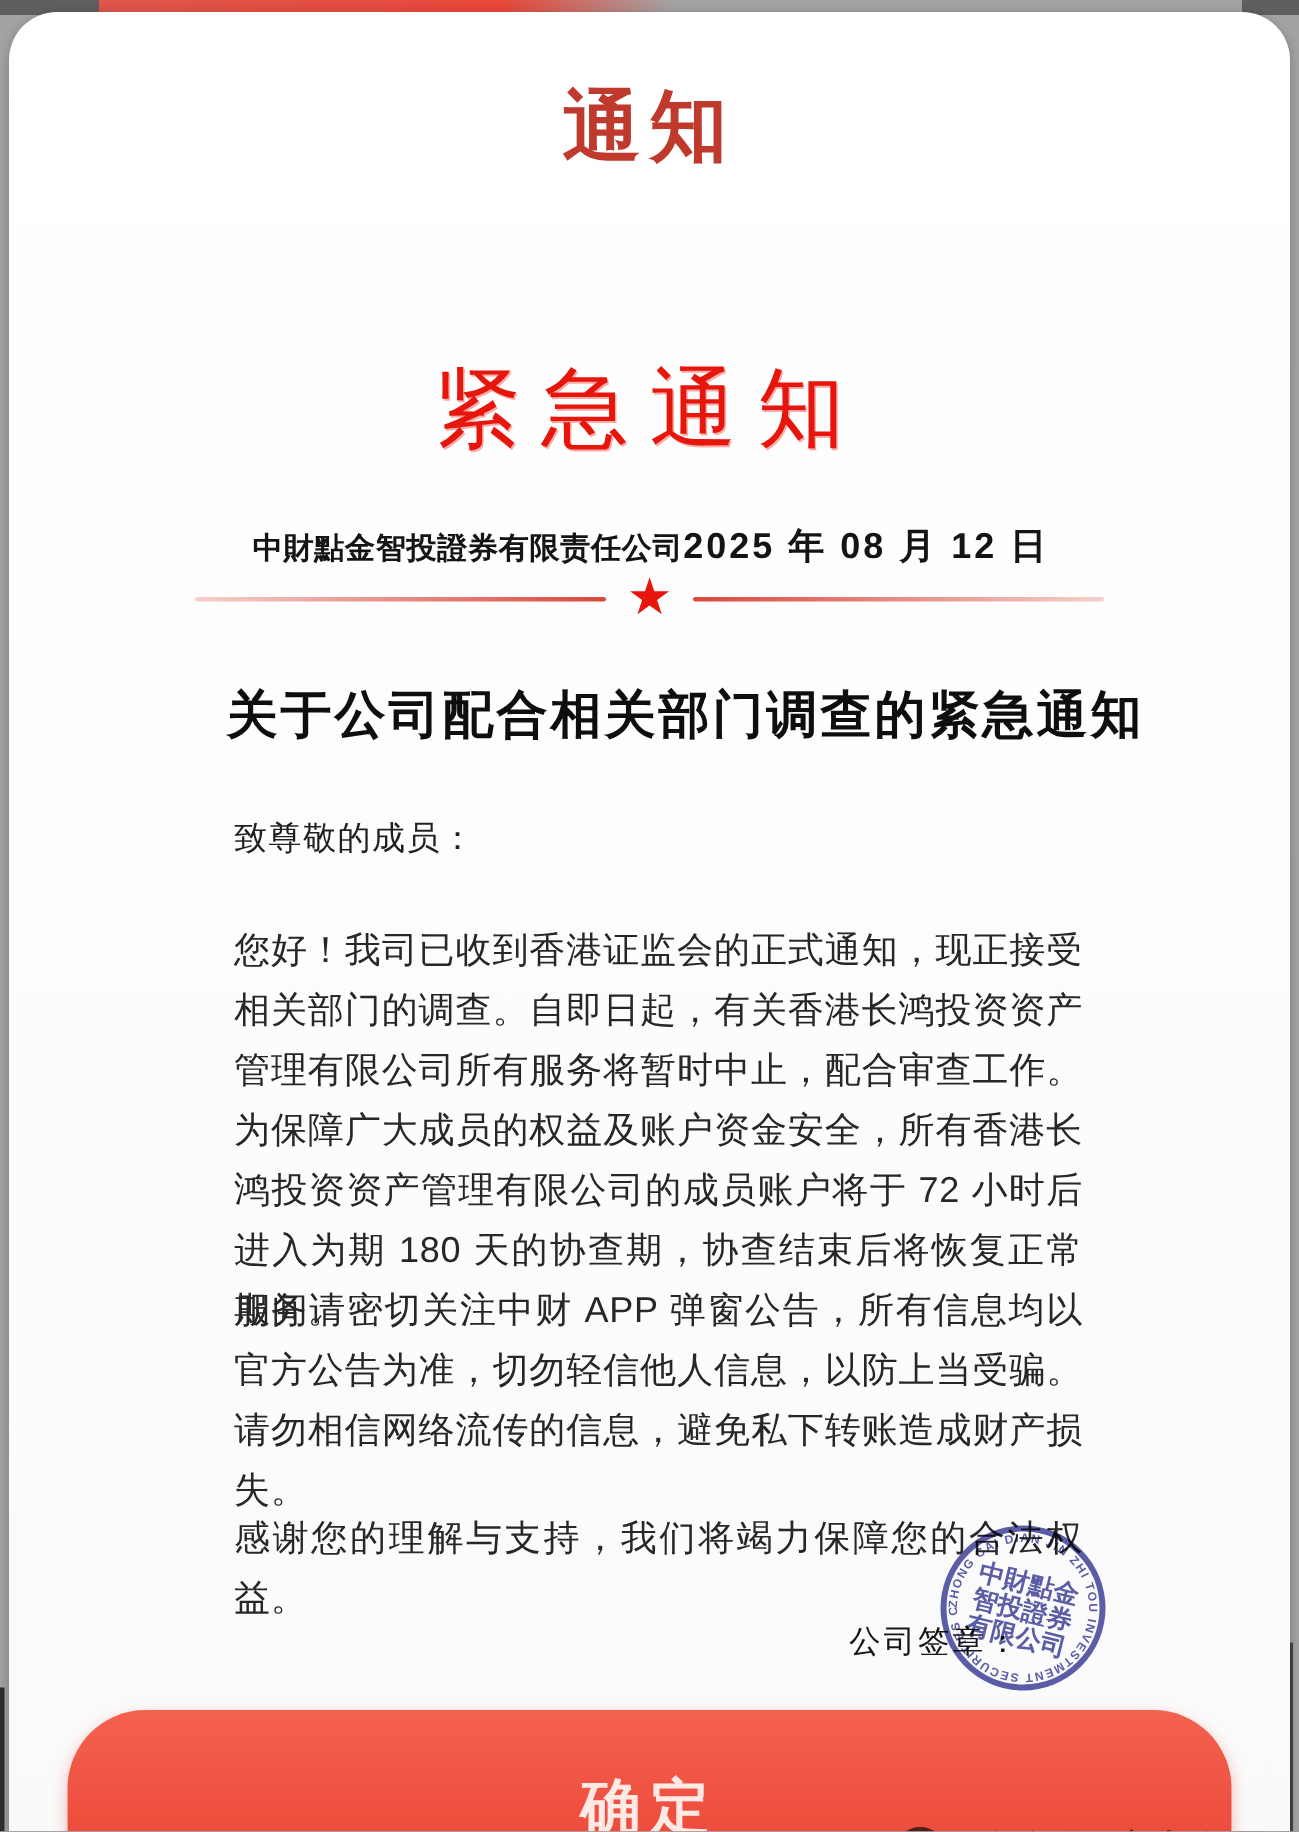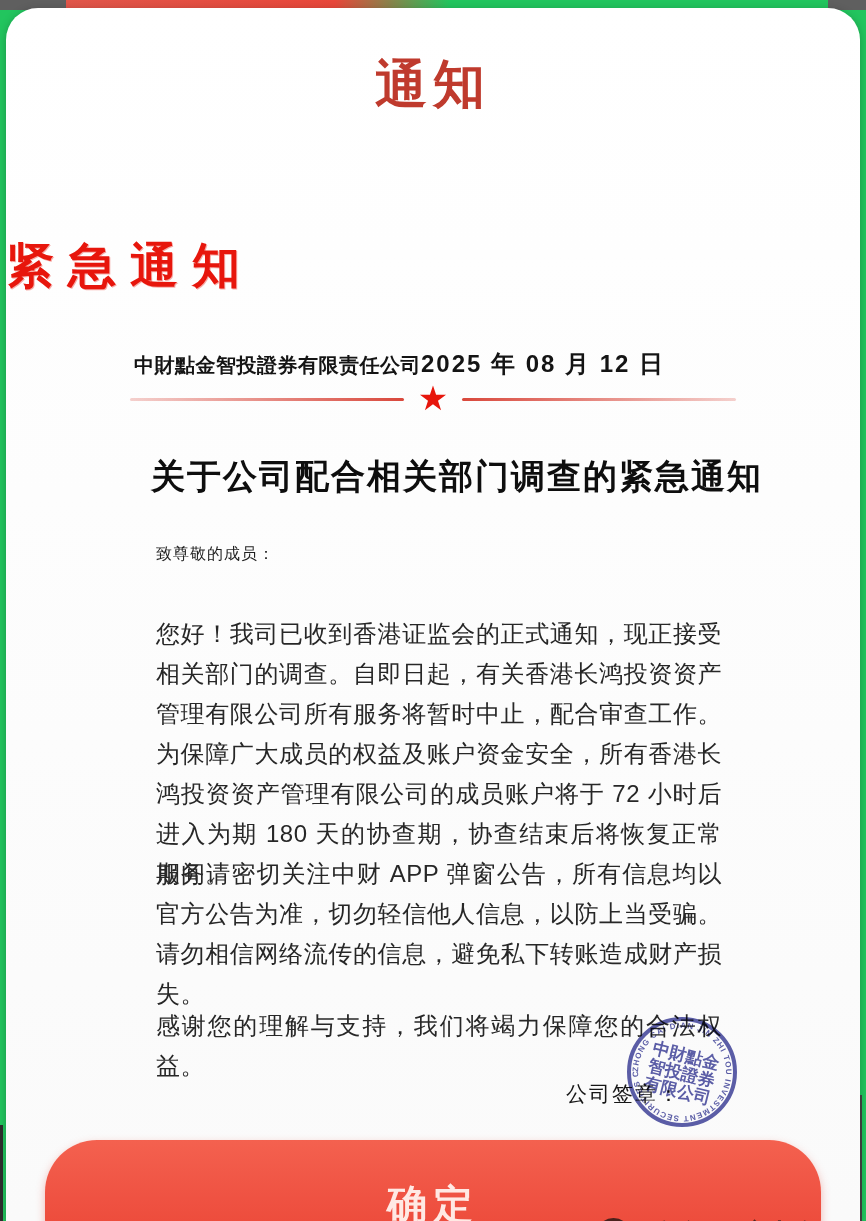--- a/index.html
+++ b/index.html
@@ -1,18 +1,18 @@
 <!DOCTYPE html>
 <html><head>
 <meta charset="utf-8">
 <style>
   html,body{margin:0;padding:0;background:#8a8a8a;}
   .stage{
     position:relative;width:866px;height:1221px;margin:0 auto;
-    background:#22c55e;overflow:hidden;
+    background:#a3a3a3;overflow:hidden;
     font-family:"Liberation Sans","DejaVu Sans",sans-serif;
   }
   
   .bg-top-left{position:absolute;left:0;top:0;width:66px;height:10px;background:#5f5f5f;}
   .bg-top-right{position:absolute;left:828px;top:0;width:38px;height:10px;background:#5f5f5f;}
   .bg-top-red{position:absolute;left:66px;top:0;width:384px;height:9px;background:linear-gradient(to right,#e0564a,#e8473a 70%,rgba(232,71,58,0));}
   .bg-right-line{position:absolute;left:857px;top:1095px;width:5px;height:126px;background:#454545;}
   .bg-left-line{position:absolute;left:0;top:1125px;width:3px;height:96px;background:#2e2e2e;}
 
   .card{
@@ -21,46 +21,46 @@
     border-radius:32px 32px 0 0;
     box-shadow:0 2px 8px rgba(0,0,0,.25);
     overflow:hidden;
   }
 
   .top-title{
     position:absolute;left:0;right:0;top:42px;text-align:center;
     font-size:52px;font-weight:700;letter-spacing:6px;color:#bf3a2d;
   }
   .main-title{
-    position:absolute;left:0;right:0;top:226px;
-    font-size:48px;font-weight:700;letter-spacing:14px;color:#e7160c;
+    position:absolute;left:0;right:0;top:226px;text-align:center;
+    font-size:58px;font-weight:400;letter-spacing:14px;color:#e7160c;
     text-shadow:1px 1px 0 rgba(231,22,12,.35);
   }
   .meta-row{
     position:absolute;left:128px;right:126px;top:340px;
-    display:flex;justify-content:flex-start;align-items:baseline;
+    display:flex;justify-content:center;align-items:baseline;
   }
   .company{font-size:20px;font-weight:700;color:#141414;letter-spacing:.5px;}
   .date{font-size:24px;font-weight:600;color:#141414;letter-spacing:2px;}
   .divider{
     position:absolute;left:124px;right:124px;top:372px;height:38px;
     display:flex;align-items:center;gap:14px;
   }
   .divider .line{flex:1;height:3px;border-radius:2px;}
   .divider .line.left{background:linear-gradient(to right,rgba(217,72,60,.25),#d9483c);}
   .divider .line.right{background:linear-gradient(to left,rgba(217,72,60,.25),#d9483c);}
   .divider .star{font-size:34px;line-height:1;color:#e7160c;transform:translateY(-1px);}
 
   .heading{
     position:absolute;left:0;right:0;top:446px;text-align:center;
     font-size:34px;font-weight:800;letter-spacing:2px;color:#0e0e0e;margin-left:48px;
   }
   .salutation{
     position:absolute;left:150px;top:536px;
-    font-size:16px;color:#1f1f1f;letter-spacing:1px;
+    font-size:22px;color:#1f1f1f;letter-spacing:1px;
   }
   .para{
     position:absolute;left:150px;width:566px;
     font-size:24px;line-height:40px;color:#272727;
     text-align:justify;letter-spacing:.5px;
   }
   .para1{top:606px;}
   .para2{top:846px;}
   .para3{top:998px;}
 

